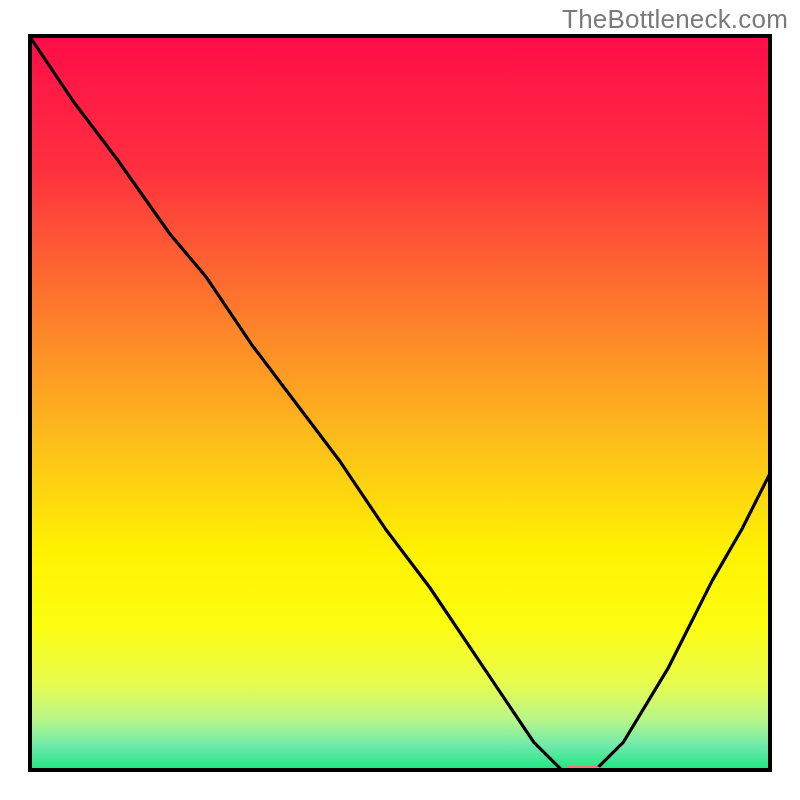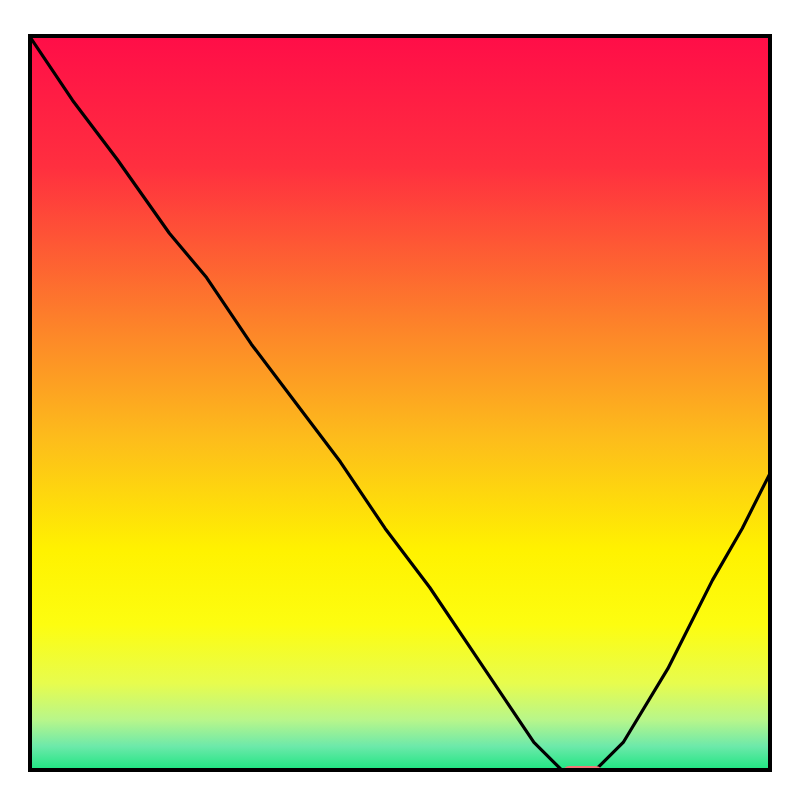--- a/index.html
+++ b/index.html
@@ -54,20 +54,21 @@
     border: 4px solid #000;
     box-sizing: border-box;
     pointer-events: none;
   }
 </style>
 </head>
 <body>
 
 <div class="container">
 
+  <div class="watermark">TheBottleneck.com</div>
 
   <div class="plot-area">
     <svg class="gradient-bg" viewBox="0 0 744 738" preserveAspectRatio="none" width="744" height="738">
       <defs>
         <linearGradient id="bg-grad" x1="0" y1="0" x2="0" y2="1">
             <stop offset="0.00%" stop-color="#ff0d48"></stop>
             <stop offset="18.00%" stop-color="#ff2f3f"></stop>
             <stop offset="38.00%" stop-color="#fd7d2b"></stop>
             <stop offset="55.00%" stop-color="#fdbd1b"></stop>
             <stop offset="70.00%" stop-color="#fff200"></stop>

